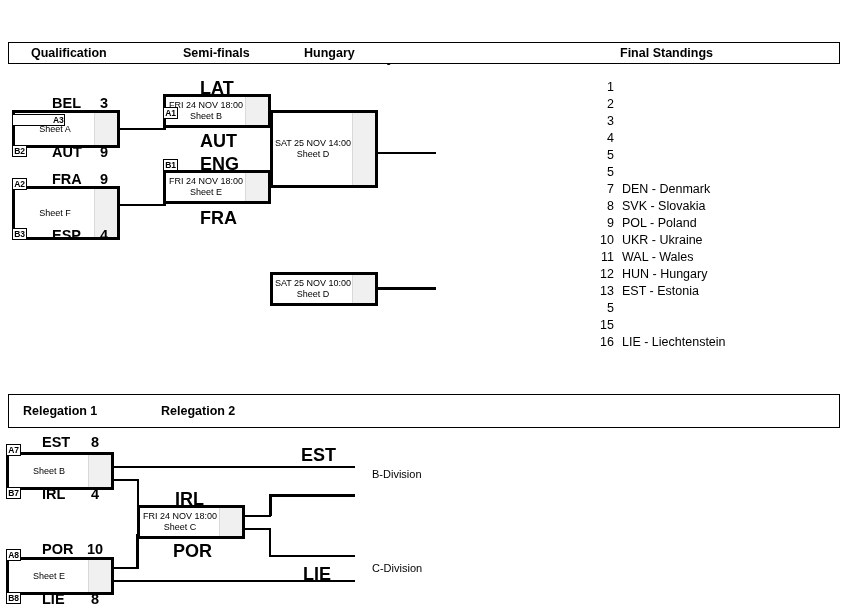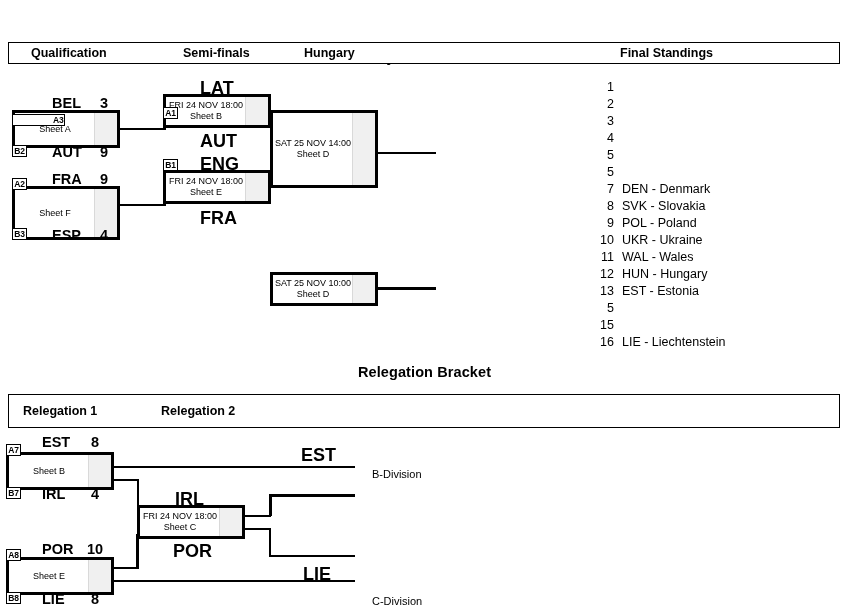--- a/index.html
+++ b/index.html
@@ -277,21 +277,20 @@
       <div class="st-row" style="top: 238px;">
         <span class="st-rank">15</span>
         <span class="st-name"></span>
       </div>
       <div class="st-row" style="top: 255px;">
         <span class="st-rank">16</span>
         <span class="st-name">LIE - Liechtenstein</span>
       </div>
     </div>
 
-  <div class="section-title" id="releg-title">Relegation Bracket</div>
 
   <div class="header-bar" id="releg-header" style="left:8px;top:394px;width:832px;height:34px;">
     <div class="hcell" style="left:14px;">Relegation 1</div>
     <div class="hcell" style="left:152px;text-align:center;">Relegation 2</div>
   </div>
 
   <div class="mbox" style="left:6px;top:452px;width:108px;height:38px;">
     <div class="band"></div>
     <div class="sheet-only">Sheet B</div>
   </div>
@@ -339,15 +338,15 @@
   <div class="ln vthick" style="left:269px;top:494px;height:22px;"></div>
   <div class="ln thick" style="left:269px;top:494px;width:86px;"></div>
 
   <div class="ln h" style="left:245px;top:528px;width:26px;"></div>
   <div class="ln v" style="left:269px;top:528px;height:29px;"></div>
   <div class="ln h" style="left:269px;top:555px;width:86px;"></div>
 
   <div class="winner-label" style="left:301px;top:445px;">EST</div>
   <div class="note" style="left:372px;top:468px;">B-Division</div>
   <div class="winner-label" style="left:303px;top:564px;">LIE</div>
-  <div class="note" style="left:372px;top:562px;margin-top:33px;">C-Division</div>
+  <div class="note" style="left:372px;top:562px;">C-Division</div>
 
 </div>
 
 </body></html>

